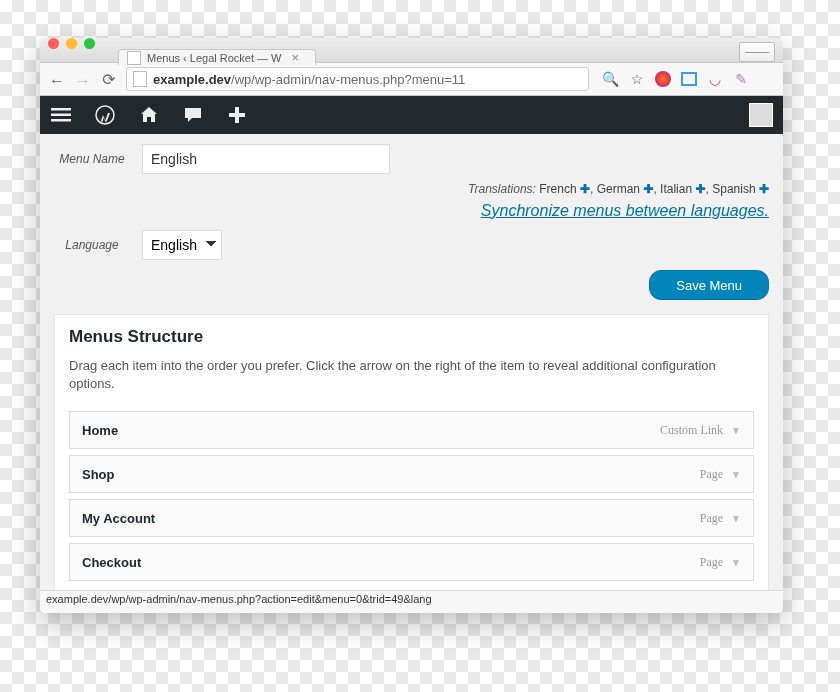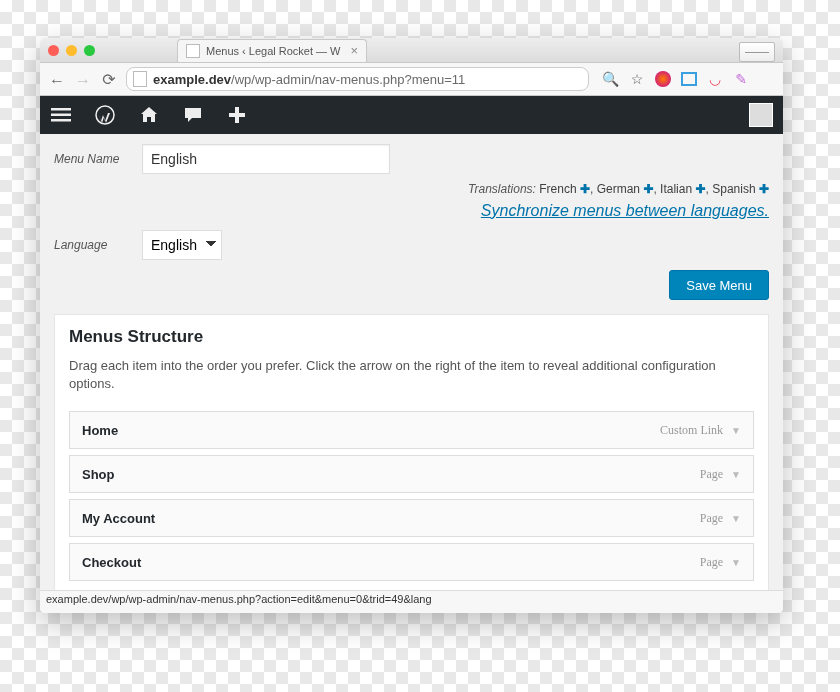--- a/index.html
+++ b/index.html
@@ -6,71 +6,71 @@
   body{
     background:repeating-conic-gradient(#e8e8e8 0% 25%,#fff 0% 50%) 0 0/24px 24px;
     width:840px;height:692px;overflow:hidden;
   }
   .window{
     position:absolute;left:40px;top:38px;width:743px;height:575px;
     background:#fff;border-radius:5px;box-shadow:0 10px 30px rgba(0,0,0,.25);
     overflow:hidden;display:flex;flex-direction:column;
   }
   .titlebar{height:24px;background:linear-gradient(#ededed,#dcdcdc);
-    border-bottom:1px solid #c8c8c8;display:flex;align-items:center;padding:0 8px;position:relative;}
+    border-bottom:1px solid #c8c8c8;display:flex;padding:0 8px;position:relative;flex-direction:column;}
   .traf{display:flex;gap:7px;margin-right:12px;}
   .dot{width:11px;height:11px;border-radius:50%;}
   .d-close{background:#ff5f57;} .d-min{background:#febc2e;} .d-max{background:#28c840;}
   .tab{display:flex;align-items:center;gap:6px;background:#f5f5f5;border:1px solid #c8c8c8;
     border-bottom:none;border-radius:4px 4px 0 0;height:22px;padding:0 8px;margin-left:70px;
     font-size:11px;color:#555;max-width:180px;}
   .tab .ico{width:12px;height:12px;border:1px solid #bbb;background:#fff;}
   .tab .ttl{white-space:nowrap;overflow:hidden;text-overflow:ellipsis;}
   .tab .x{font-family:Arial;font-size:13px;color:#888;margin-left:4px;}
   .userbtn{position:absolute;right:8px;top:4px;width:24px;height:14px;
     border:1px solid #bbb;border-radius:2px;background:linear-gradient(#fff,#eee);
     display:flex;flex-direction:column;justify-content:center;gap:2px;padding:2px 5px;}
   .userbtn span{height:1px;background:#999;}
   .toolbar{height:32px;border-bottom:1px solid #c8c8c8;display:flex;align-items:center;
     padding:0 8px;gap:8px;background:#f7f7f7;}
   .nav-arrow,.reload{width:18px;text-align:center;color:#6a6a6a;font-size:16px;}
   .nav-arrow.dis{color:#c4c4c4;}
-  .urlbar{flex:1;height:22px;border:1px solid #ccc;border-radius:8px;display:flex;
+  .urlbar{flex:1;height:22px;border:1px solid #ccc;border-radius:3px;display:flex;
     align-items:center;padding:0 6px;font-size:13px;color:#333;background:#fff;}
   .urlbar .page-ico{width:12px;height:14px;border:1px solid #bbb;margin-right:6px;}
   .urlbar .host{font-weight:600;}
   .urlbar .path{color:#6a6a6a;}
   .tb-icons{display:flex;align-items:center;gap:10px;margin-left:6px;}
   .tb-icons span{width:16px;height:16px;display:inline-flex;align-items:center;justify-content:center;
     font-size:14px;color:#555;}
   .ham{display:flex;flex-direction:column;gap:3px;width:16px;}
   .ham i{height:2px;background:#555;}
   .wp-bar{height:38px;background:#23282d;display:flex;align-items:center;padding:0 10px;gap:22px;}
   .wp-bar .wi{color:#eee;width:22px;height:22px;display:inline-flex;align-items:center;justify-content:center;}
   .wp-bar .wi svg{width:20px;height:20px;fill:#eee;}
   .wp-bar .spacer{flex:1;}
   .wp-avatar{width:22px;height:22px;background:#ddd;border:1px solid #fff;}
   .content{flex:1;background:#f1f1f1;padding:10px 14px 0;overflow:hidden;position:relative;}
   .row{display:flex;align-items:center;margin-bottom:10px;}
-  .lbl{font-style:italic;color:#555;font-size:12px;width:76px;text-align:left;margin-right:12px;}
+  .lbl{font-style:italic;color:#555;font-size:12px;width:76px;text-align:center;margin-right:12px;}
   input[type=text]{height:28px;border:1px solid #ddd;padding:0 8px;font-size:14px;color:#333;
     width:230px;box-shadow:inset 0 1px 2px rgba(0,0,0,.06);}
   select{height:30px;border:1px solid #ddd;padding:0 24px 0 8px;font-size:14px;background:#fff;
     appearance:none;-webkit-appearance:none;
     background-image:linear-gradient(45deg,transparent 48%,#333 48%),linear-gradient(-45deg,transparent 48%,#333 48%);
     background-position:right 10px top 10px,right 5px top 10px;background-size:5px 5px;background-repeat:no-repeat;}
   .trans{text-align:right;font-size:12px;color:#555;margin:-2px 0 6px;}
   .trans i{font-style:italic;text-align:center;}
   .trans a{color:#404040;text-decoration:none;}
   .trans .plus{color:#0073aa;font-weight:bold;}
   .sync{text-align:right;font-size:16px;margin-bottom:10px;}
   .sync a{color:#0073aa;text-decoration:underline;font-style:italic;}
   .btnrow{text-align:right;margin-bottom:14px;}
-  .btn-primary{background:#0085ba;border:1px solid #0073aa;color:#fff;border-radius:3px;
-    height:30px;padding:0 16px;font-size:13px;cursor:pointer;}
+  .btn-primary{background:#0085ba;border:1px solid #0073aa;color:#fff;border-radius:12px;
+    height:30px;padding:0 26px;font-size:13px;cursor:pointer;}
   .struct{background:#fff;border:1px solid #e5e5e5;padding:12px 14px 4px;}
   .struct h2{margin:0 0 10px;font-size:17px;font-weight:700;color:#23282d;}
   .struct p{margin:0 0 18px;font-size:13px;color:#555;line-height:1.4;}
   .mi{border:1px solid #ddd;background:#fafafa;height:36px;display:flex;align-items:center;
     padding:0 12px;margin-bottom:6px;font-size:13px;}
   .mi .nm{font-weight:600;color:#23282d;}
   .mi .sp{flex:1;}
   .mi .tp{color:#999;font-size:12px;margin-right:8px;font-family:Liberation Serif, serif;}
   .mi .ar{color:#bbb;font-size:10px;}
   .status{position:absolute;left:0;right:0;bottom:0;height:18px;background:#f7f7f7;

